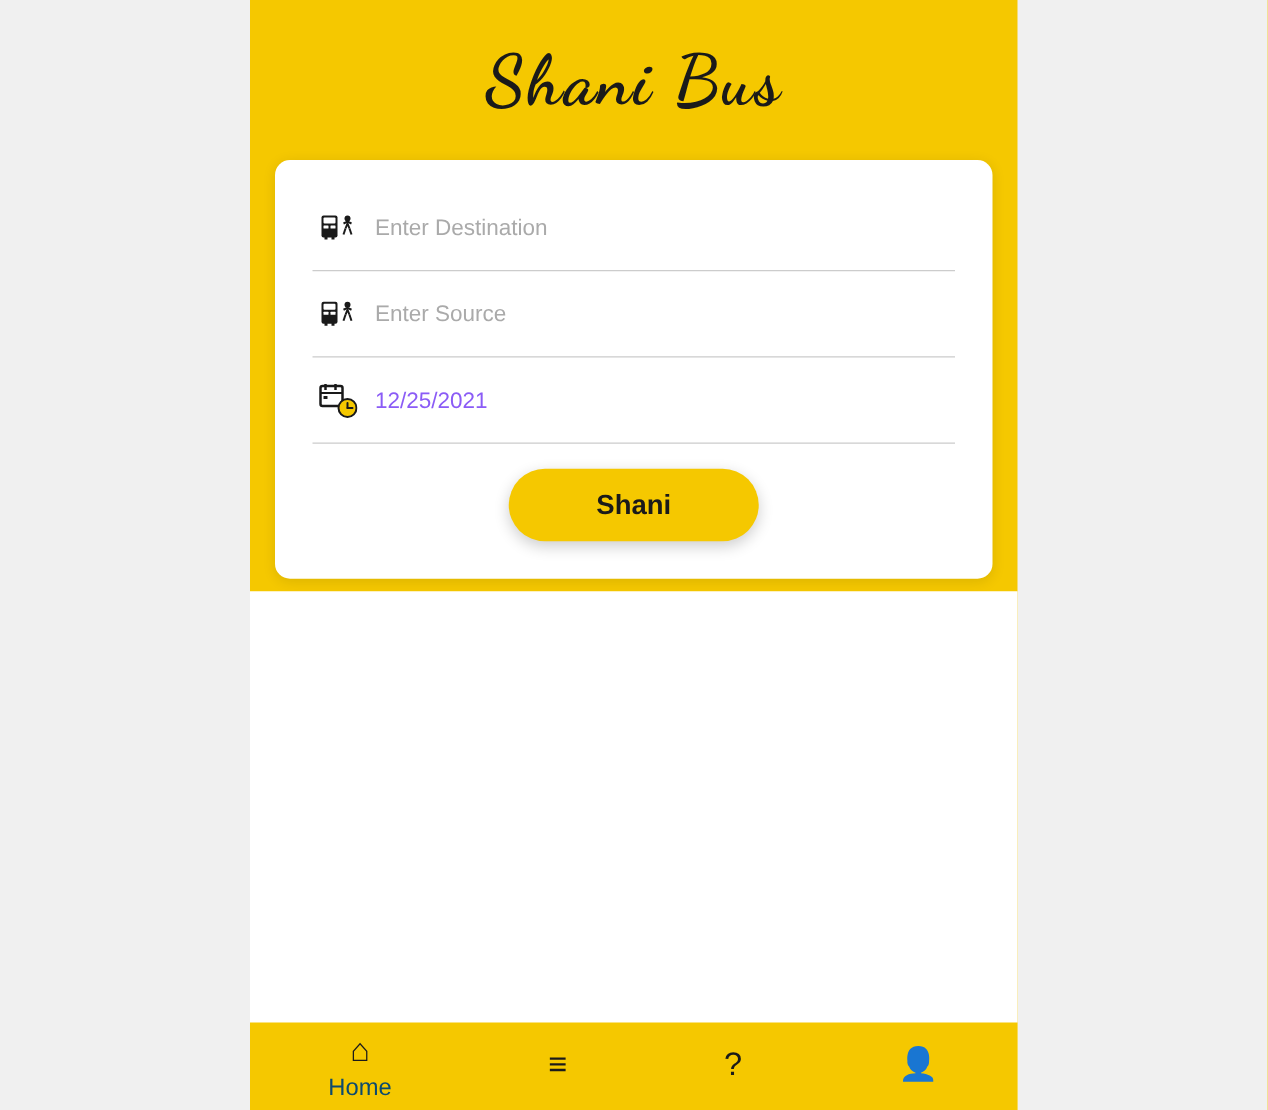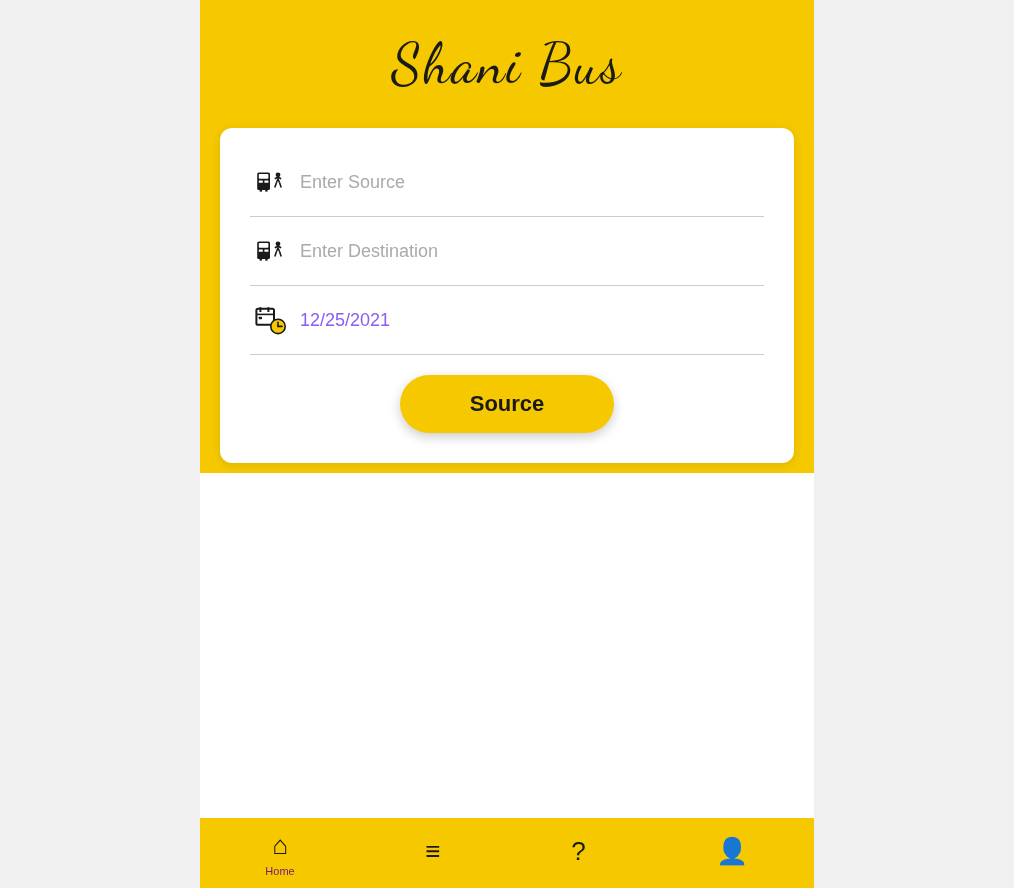--- a/index.html
+++ b/index.html
@@ -34,21 +34,21 @@
       padding: 30px 20px 20px;
       display: flex;
       justify-content: center;
       align-items: center;
     }
 
     .app-title {
       font-family: 'Brush Script MT', 'Dancing Script', cursive;
       font-size: 56px;
       color: #1a1a1a;
-      font-weight: normal;
+      font-weight: bold;
       letter-spacing: 2px;
     }
 
     .search-card {
       width: 574px;
       background: white;
       border-radius: 12px;
       padding: 20px 30px 30px;
       margin: 10px 20px;
       box-shadow: 0 2px 10px rgba(0,0,0,0.1);
@@ -141,22 +141,22 @@
       gap: 4px;
       cursor: pointer;
     }
 
     .nav-icon {
       font-size: 26px;
       color: #1a1a1a;
     }
 
     .nav-label {
-      font-size: 11px;
-      color: #701a75;
+      font-size: 19px;
+      color: #0c4a6e;
       font-weight: 500;
     }
 
     .left-bg, .right-bg {
       position: absolute;
       top: 0;
       height: 888px;
       background: #f0f0f0;
     }
     .left-bg {
@@ -183,20 +183,41 @@
   <div class="left-bg"></div>
   <div class="right-bg"></div>
 
   <div class="app-container">
 
     <div class="header-area">
       <h1 class="app-title">Shani Bus</h1>
     </div>
 
     <div class="search-card">
+
+      <div class="input-row">
+        <div class="input-icon">
+          <svg viewBox="0 0 40 40" xmlns="http://www.w3.org/2000/svg">
+
+            <rect x="4" y="8" width="16" height="22" rx="2" fill="#1a1a1a"></rect>
+            <rect x="6" y="10" width="12" height="6" rx="1" fill="white"></rect>
+            <rect x="6" y="18" width="5" height="3" rx="0.5" fill="white"></rect>
+            <rect x="13" y="18" width="5" height="3" rx="0.5" fill="white"></rect>
+            <rect x="7" y="28" width="3" height="4" fill="#1a1a1a"></rect>
+            <rect x="14" y="28" width="3" height="4" fill="#1a1a1a"></rect>
+
+            <circle cx="30" cy="11" r="3" fill="#1a1a1a"></circle>
+            <path d="M26 16 L30 14 L34 16" stroke="#1a1a1a" stroke-width="2" fill="none"></path>
+            <path d="M28 21 L30 16 L32 21" stroke="#1a1a1a" stroke-width="2" fill="none"></path>
+            <path d="M28 21 L26 27" stroke="#1a1a1a" stroke-width="2" fill="none"></path>
+            <path d="M32 21 L34 27" stroke="#1a1a1a" stroke-width="2" fill="none"></path>
+          </svg>
+        </div>
+        <input class="input-field" type="text" placeholder="Enter Destination" style="">
+      </div>
 
       <div class="input-row">
         <div class="input-icon">
           <svg viewBox="0 0 40 40" xmlns="http://www.w3.org/2000/svg">
 
             <rect x="4" y="8" width="16" height="22" rx="2" fill="#1a1a1a"></rect>
             <rect x="6" y="10" width="12" height="6" rx="1" fill="white"></rect>
             <rect x="6" y="18" width="5" height="3" rx="0.5" fill="white"></rect>
             <rect x="13" y="18" width="5" height="3" rx="0.5" fill="white"></rect>
             <rect x="7" y="28" width="3" height="4" fill="#1a1a1a"></rect>
@@ -209,57 +230,36 @@
             <path d="M32 21 L34 27" stroke="#1a1a1a" stroke-width="2" fill="none"></path>
           </svg>
         </div>
         <input class="input-field" type="text" placeholder="Enter Source" style="">
       </div>
 
       <div class="input-row">
         <div class="input-icon">
           <svg viewBox="0 0 40 40" xmlns="http://www.w3.org/2000/svg">
 
-            <rect x="4" y="8" width="16" height="22" rx="2" fill="#1a1a1a"></rect>
-            <rect x="6" y="10" width="12" height="6" rx="1" fill="white"></rect>
-            <rect x="6" y="18" width="5" height="3" rx="0.5" fill="white"></rect>
-            <rect x="13" y="18" width="5" height="3" rx="0.5" fill="white"></rect>
-            <rect x="7" y="28" width="3" height="4" fill="#1a1a1a"></rect>
-            <rect x="14" y="28" width="3" height="4" fill="#1a1a1a"></rect>
-
-            <circle cx="30" cy="11" r="3" fill="#1a1a1a"></circle>
-            <path d="M26 16 L30 14 L34 16" stroke="#1a1a1a" stroke-width="2" fill="none"></path>
-            <path d="M28 21 L30 16 L32 21" stroke="#1a1a1a" stroke-width="2" fill="none"></path>
-            <path d="M28 21 L26 27" stroke="#1a1a1a" stroke-width="2" fill="none"></path>
-            <path d="M32 21 L34 27" stroke="#1a1a1a" stroke-width="2" fill="none"></path>
-          </svg>
-        </div>
-        <input class="input-field" type="text" placeholder="Enter Destination" style="">
-      </div>
-
-      <div class="input-row">
-        <div class="input-icon">
-          <svg viewBox="0 0 40 40" xmlns="http://www.w3.org/2000/svg">
-
             <rect x="3" y="6" width="22" height="20" rx="2" fill="none" stroke="#1a1a1a" stroke-width="2.5"></rect>
             <line x1="8" y1="4" x2="8" y2="10" stroke="#1a1a1a" stroke-width="2.5"></line>
             <line x1="18" y1="4" x2="18" y2="10" stroke="#1a1a1a" stroke-width="2.5"></line>
             <line x1="3" y1="13" x2="25" y2="13" stroke="#1a1a1a" stroke-width="2"></line>
             <rect x="6" y="16" width="4" height="3" rx="0.5" fill="#1a1a1a"></rect>
 
             <circle cx="30" cy="28" r="9" fill="#F5C800" stroke="#1a1a1a" stroke-width="2"></circle>
             <line x1="30" y1="23" x2="30" y2="28" stroke="#1a1a1a" stroke-width="2" stroke-linecap="round"></line>
             <line x1="30" y1="28" x2="35" y2="28" stroke="#1a1a1a" stroke-width="2" stroke-linecap="round"></line>
           </svg>
         </div>
         <input class="input-field date-field" type="text" value="12/25/2021" style="">
       </div>
 
       <div class="search-button-container">
-        <button class="search-button">Source</button>
+        <button class="search-button">Shani</button>
       </div>
     </div>
 
     <div class="main-content"></div>
 
     <nav class="bottom-nav">
       <div class="nav-item">
         <span class="nav-icon">⌂</span>
         <span class="nav-label">Home</span>
       </div>

